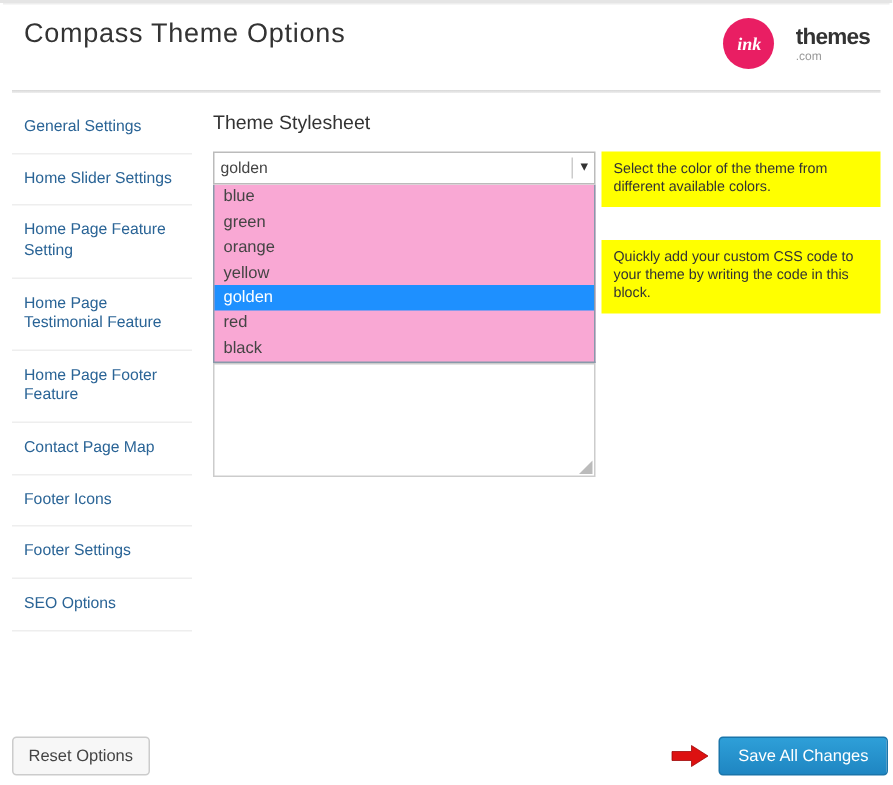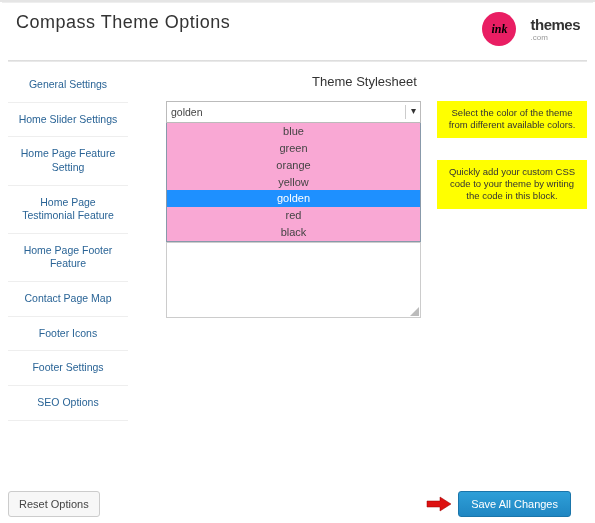--- a/index.html
+++ b/index.html
@@ -1,55 +1,55 @@
 <!DOCTYPE html>
 <html><head>
 <meta charset="utf-8">
 <style>
 * { box-sizing: border-box; margin: 0; padding: 0; }
 body { font-family: Arial, Helvetica, sans-serif; background: #fff; width: 595px; height: 523px; overflow: hidden; position: relative; }
 
 .header { display: flex; justify-content: space-between; align-items: flex-start; padding: 10px 16px 14px 16px; border-top: 2px solid #e5e5e5; }
 .header-title { font-size: 18px; color: #333; font-weight: normal; letter-spacing: 0.5px; }
 .logo { display: flex; align-items: center; }
-.logo-circle { width: 34px; height: 34px; border-radius: 50%; background: #e91e63; display: inline-flex; align-items: center; justify-content: center; color: #000000; font-family: Georgia, serif; font-style: italic; font-size: 12px; font-weight: bold; }
+.logo-circle { width: 34px; height: 34px; border-radius: 50%; background: #e91e63; display: inline-flex; align-items: center; justify-content: center; color: #ffffff; font-family: Georgia, serif; font-style: italic; font-size: 12px; font-weight: bold; }
 .logo-text { display: inline-flex; align-items: baseline; margin-left: 13px; flex-direction: column; }
 .logo-main { color: #333; font-weight: bold; font-size: 15px; letter-spacing: -0.5px; }
 .logo-com { color: #999; font-size: 8px; margin-left: 1px; }
 
 .divider { height: 2px; background: linear-gradient(#d8d8d8, #eee); margin: 0 8px 6px 8px; }
 
-.body-wrap { display: flex; padding: 0 8px; text-align: center; }
+.body-wrap { display: flex; padding: 0 8px; }
 
 .sidebar { width: 120px; flex-shrink: 0; }
 .sidebar-item { font-size: 10.5px; color: #2a6496; padding: 10px 8px; border-bottom: 1px solid #eee; line-height: 1.3; cursor: pointer; }
 .sidebar-item.active { font-weight: bold; }
 
 .main { flex: 1; padding: 6px 0 0 14px; position: relative; }
 .section-title { font-size: 13px; color: #333; margin-bottom: 12px; }
 
-.form-area { display: flex; gap: 16px; margin-left: 24px; }
+.form-area { display: flex; gap: 4px; }
 .form-left { width: 255px; flex-shrink: 0; }
 
 .select-box { width: 100%; height: 22px; border: 1px solid #bbb; background: #fff; font-size: 10.5px; padding: 0 4px; color: #444; position: relative; display: flex; align-items: center; }
 .select-box::after { content: "▾"; position: absolute; right: 4px; top: 3px; font-size: 10px; color: #333; }
 .select-box::before { content: ""; position: absolute; right: 14px; top: 3px; bottom: 3px; width: 1px; background: #ccc; }
 
 .dropdown-list { border: 1px solid #89a; border-top: none; background: #f9a8d4; font-size: 11px; color: #444; }
 .dropdown-list .opt { padding: 1px 6px; line-height: 1.35; }
 .dropdown-list .opt.selected { background: #1e90ff; color: #fff; }
 
 .note { background: #ffff00; font-size: 9.5px; color: #333; padding: 6px 8px; line-height: 1.3; }
 .notes-col { flex: 1; display: flex; flex-direction: column; gap: 22px; }
 
 .textarea-placeholder { border: 1px solid #ccc; height: 76px; margin-top: 0; position: relative; }
 .textarea-placeholder .resize { position: absolute; right: 1px; bottom: 1px; width: 10px; height: 10px; }
 .textarea-placeholder .resize::before { content: ""; position: absolute; right: 0; bottom: 0; width: 0; height: 0; border-style: solid; border-width: 0 0 9px 9px; border-color: transparent transparent #bbb transparent; }
 
-.footer { position: absolute; bottom: 6px; left: 8px; right: 24px; display: flex; align-items: flex-end; justify-content: space-between; }
+.footer { position: absolute; bottom: 6px; left: 8px; right: 3px; display: flex; align-items: flex-end; justify-content: space-between; }
 .btn-reset { font-size: 11px; color: #444; background: #f7f7f7; border: 1px solid #ccc; border-radius: 3px; padding: 6px 10px; cursor: pointer; }
 .footer-right { display: flex; align-items: center; gap: 6px; }
 .btn-save { font-size: 11px; color: #fff; background: linear-gradient(#2e9fd8, #1f86c2); border: 1px solid #1a75aa; border-radius: 3px; padding: 6px 12px; cursor: pointer; }
 .arrow-icon svg { display: block; }
 
 .outer-line { position: absolute; left: 2px; right: 2px; top: 2px; height: 1px; background: #eee; }
 </style>
 </head>
 <body>
 

